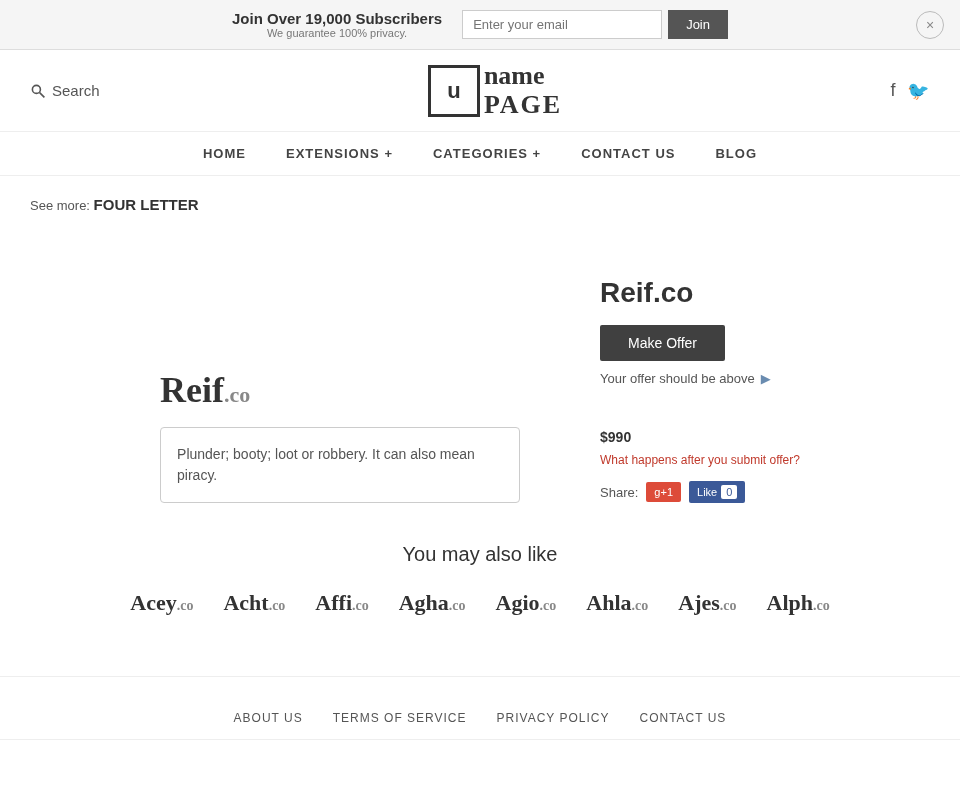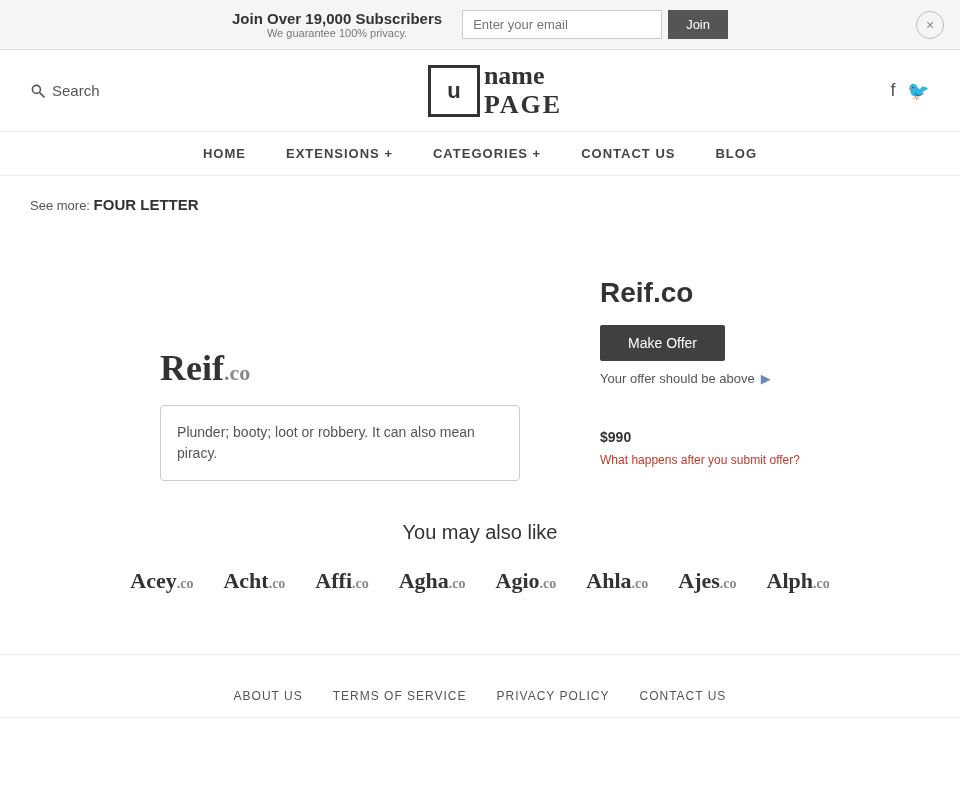--- a/index.html
+++ b/index.html
@@ -418,20 +418,28 @@
     </div>
     <div class="domain-right">
       <div class="domain-title-right">Reif.co</div>
       <button class="make-offer-btn">Make Offer</button>
       <div class="offer-above">
         <span>Your offer should be above</span>
         <span class="arrow">▶</span>
       </div>
       <div class="offer-amount">$990</div>
       <div class="what-happens">What happens after you submit offer?</div>
+      <div class="share-row">
+        <span class="share-label">Share:</span>
+        <span class="gplus-btn">g+1</span>
+        <span class="fb-like-btn">
+          <span>Like</span>
+          <span class="fb-count">0</span>
+        </span>
+      </div>
     </div>
   </div>
 
   <div class="also-like-section">
     <div class="also-like-title">You may also like</div>
     <div class="domain-list" id="domain-list">
     <span class="domain-item">Acey<span class="co">.co</span></span>
         <span class="domain-item">Acht<span class="co">.co</span></span>
         <span class="domain-item">Affi<span class="co">.co</span></span>
         <span class="domain-item">Agha<span class="co">.co</span></span>

